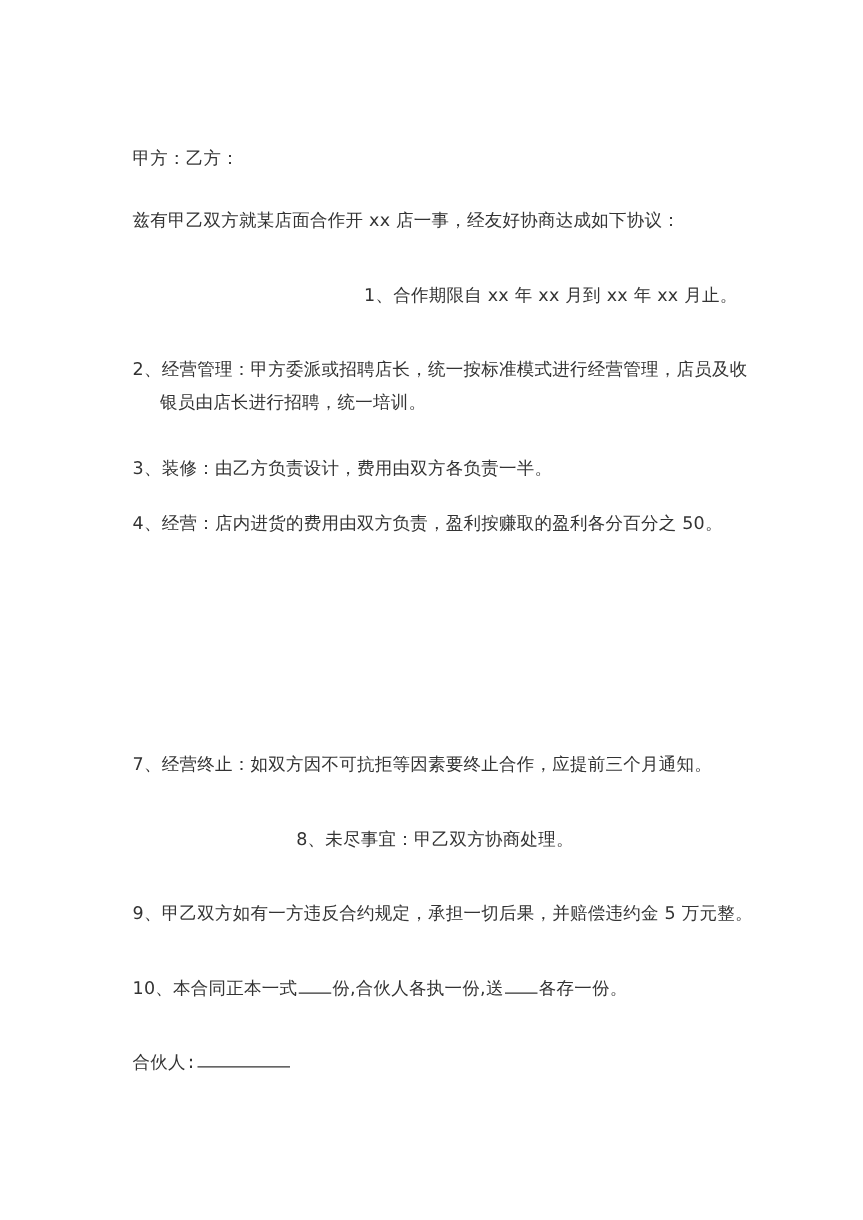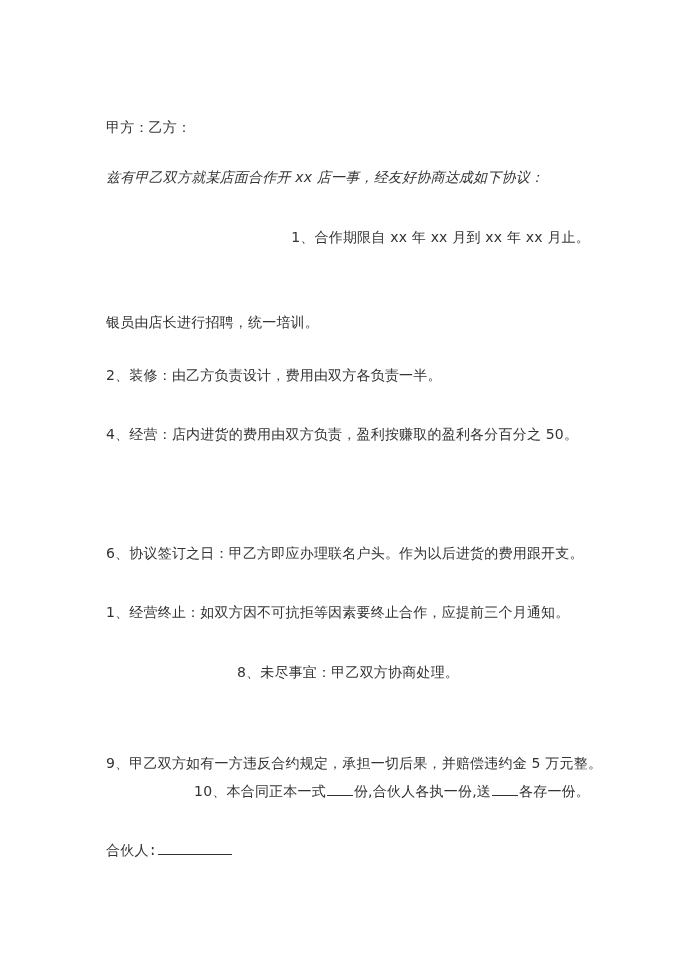--- a/index.html
+++ b/index.html
@@ -40,40 +40,40 @@
     .blank.short { width: 26px; }
     .blank.long { width: 74px; }
   </style>
 </head>
 <body>
 
 <div class="page">
 
   <div class="line" style="top:114px;">甲方：乙方：</div>
 
-  <div class="line" style="top:164px;font-style:italic;">兹有甲乙双方就某店面合作开 xx 店一事，经友好协商达成如下协议：</div>
+  <div class="line" style="top:164px;">兹有甲乙双方就某店面合作开 xx 店一事，经友好协商达成如下协议：</div>
 
   <div class="line" style="top:224px;text-align:right;">1、合作期限自 xx 年 xx 月到 xx 年 xx 月止。</div>
 
-  <div class="line" style="top:309px;">银员由店长进行招聘，统一培训。</div>
+  <div class="line" style="top:283px;">2、经营管理：甲方委派或招聘店长，统一按标准模式进行经营管理，店员及收</div>
+  <div class="line" style="top:309px;margin-left:22px;">银员由店长进行招聘，统一培训。</div>
 
-  <div class="line" style="top:362px;">2、装修：由乙方负责设计，费用由双方各负责一半。</div>
+  <div class="line" style="top:362px;">3、装修：由乙方负责设计，费用由双方各负责一半。</div>
 
-  <div class="line" style="top:421px;">4、经营：店内进货的费用由双方负责，盈利按赚取的盈利各分百分之 50。</div>
+  <div class="line" style="top:406px;">4、经营：店内进货的费用由双方负责，盈利按赚取的盈利各分百分之 50。</div>
 
 
-  <div class="line" style="top:540px;">6、协议签订之日：甲乙方即应办理联名户头。作为以后进货的费用跟开支。</div>
 
-  <div class="line" style="top:599px;">1、经营终止：如双方因不可抗拒等因素要终止合作，应提前三个月通知。</div>
+  <div class="line" style="top:599px;">7、经营终止：如双方因不可抗拒等因素要终止合作，应提前三个月通知。</div>
 
   <div class="line" style="top:659px;text-align:center;">8、未尽事宜：甲乙双方协商处理。</div>
 
-  <div class="line" style="top:750px;text-align:right;">9、甲乙双方如有一方违反合约规定，承担一切后果，并赔偿违约金 5 万元整。</div>
+  <div class="line" style="top:718px;text-align:right;">9、甲乙双方如有一方违反合约规定，承担一切后果，并赔偿违约金 5 万元整。</div>
 
-  <div class="line" style="top:778px;text-align:right;">
+  <div class="line" style="top:778px;">
     <span>10、本合同正本一式</span><span class="blank short"></span><span>份,合伙人各执一份,送</span><span class="blank short"></span><span>各存一份。</span>
   </div>
 
   <div class="line" style="top:838px;font-family:Liberation Mono, monospace;">
     <span>合伙人:</span><span class="blank long"></span>
   </div>
 
 </div>
 
 </body></html>

